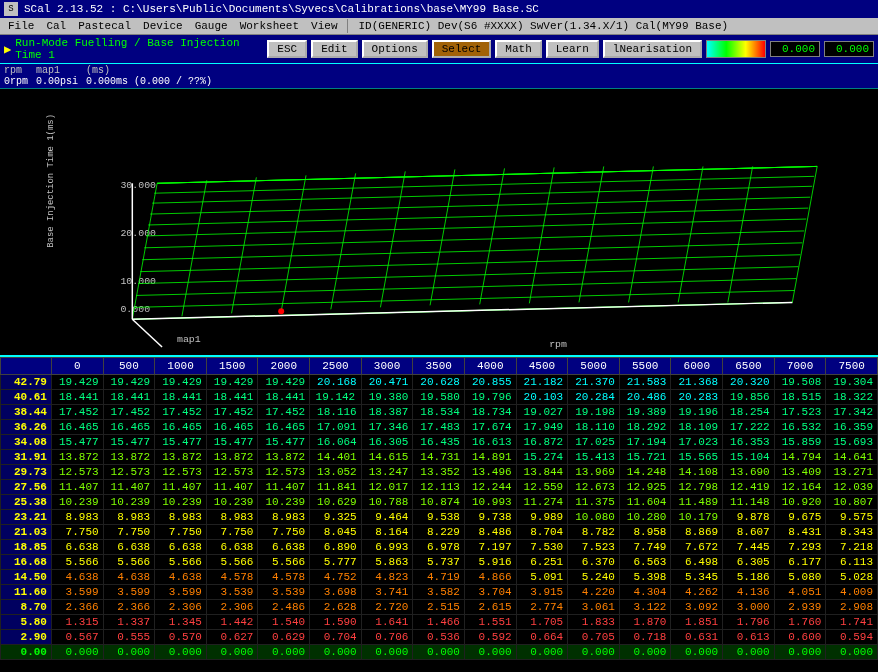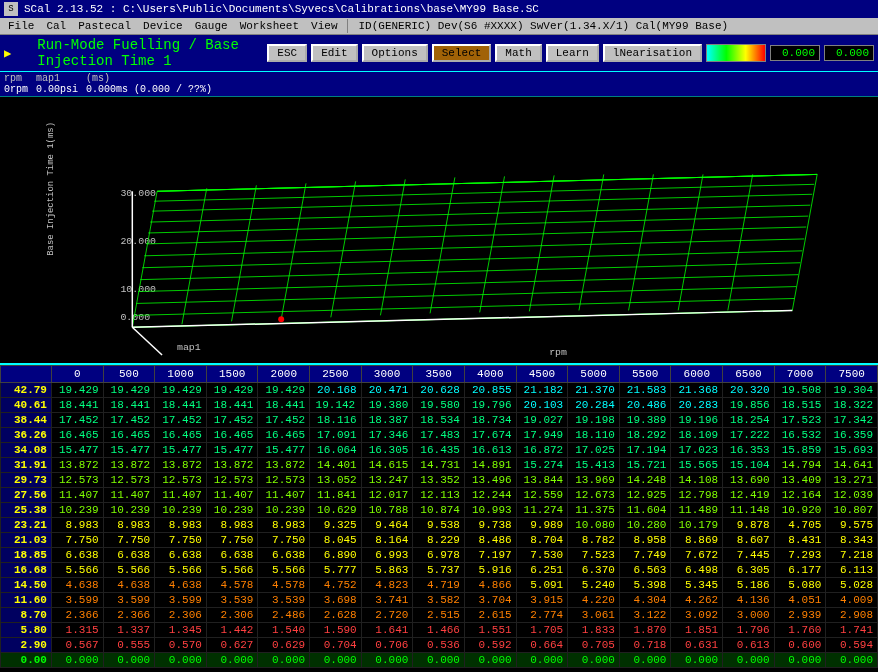--- a/index.html
+++ b/index.html
@@ -10,21 +10,21 @@
     #title-bar .icon { width: 14px; height: 14px; background: #c0c0c0; display: inline-block; font-size: 9px; text-align: center; line-height: 14px; color: #000; }
     
     
     #menu-bar { background: #c0c0c0; color: #000; display: flex; align-items: center; padding: 1px 2px; font-size: 11px; gap: 0; border-bottom: 1px solid #808080; }
     #menu-bar span { padding: 1px 6px; cursor: default; }
     #menu-bar .separator { width: 1px; background: #808080; height: 14px; margin: 0 4px; }
     #menu-bar .id-info { color: #000; font-size: 11px; }
     
     
     #toolbar { background: #000080; display: flex; align-items: center; padding: 2px 4px; gap: 4px; border-bottom: 1px solid #00ffff; }
-    #toolbar .run-mode { color: #00ff00; font-size: 14px; flex: 1; margin-left: 22px; }
+    #toolbar .run-mode { color: #00ff00; font-size: 11px; flex: 1; }
     .tb-btn { background: #c0c0c0; color: #000; border: 2px outset #fff; padding: 1px 8px; font-size: 11px; cursor: pointer; font-family: 'Courier New', monospace; min-width: 30px; text-align: center; }
     .tb-btn.active { background: #a16207; }
     .color-box-left { width: 60px; height: 18px; background: linear-gradient(to right, #00ffff, #00ff00, #ffff00, #ff0000); border: 1px solid #808080; }
     .value-display { background: #000; color: #00ff00; border: 1px solid #808080; padding: 1px 4px; min-width: 50px; text-align: right; font-size: 11px; }
     
     
     #info-row { background: #000080; display: flex; align-items: center; padding: 1px 4px; gap: 8px; font-size: 11px; color: #c0c0c0; border-bottom: 1px solid #008080; }
     #info-row .info-item { display: flex; flex-direction: column; }
     #info-row .info-label { color: #c0c0c0; font-size: 10px; }
     #info-row .info-val { color: #fff; font-size: 10px; }
@@ -361,21 +361,21 @@
             <td style="color: rgb(255, 255, 0);">8.983</td>
             <td style="color: rgb(255, 255, 0);">9.325</td>
             <td style="color: rgb(255, 255, 0);">9.464</td>
             <td style="color: rgb(255, 255, 0);">9.538</td>
             <td style="color: rgb(255, 255, 0);">9.738</td>
             <td style="color: rgb(255, 255, 0); margin-top: 16px;">9.989</td>
             <td style="color: rgb(128, 255, 0);">10.080</td>
             <td style="color: rgb(128, 255, 0);">10.280</td>
             <td style="color: rgb(128, 255, 0);">10.179</td>
             <td style="color: rgb(255, 255, 0);">9.878</td>
-            <td style="color: rgb(255, 255, 0);">4.705</td>
+            <td style="color: rgb(255, 255, 0);">9.675</td>
             <td style="color: rgb(255, 255, 0);">9.575</td>
           </tr>
           <tr>
             <td>21.03</td>
             <td style="color: rgb(255, 255, 0);">7.750</td>
             <td style="color: rgb(255, 255, 0);">7.750</td>
             <td style="color: rgb(255, 255, 0);">7.750</td>
             <td style="color: rgb(255, 255, 0);">7.750</td>
             <td style="color: rgb(255, 255, 0);">7.750</td>
             <td style="color: rgb(255, 255, 0);">8.045</td>

